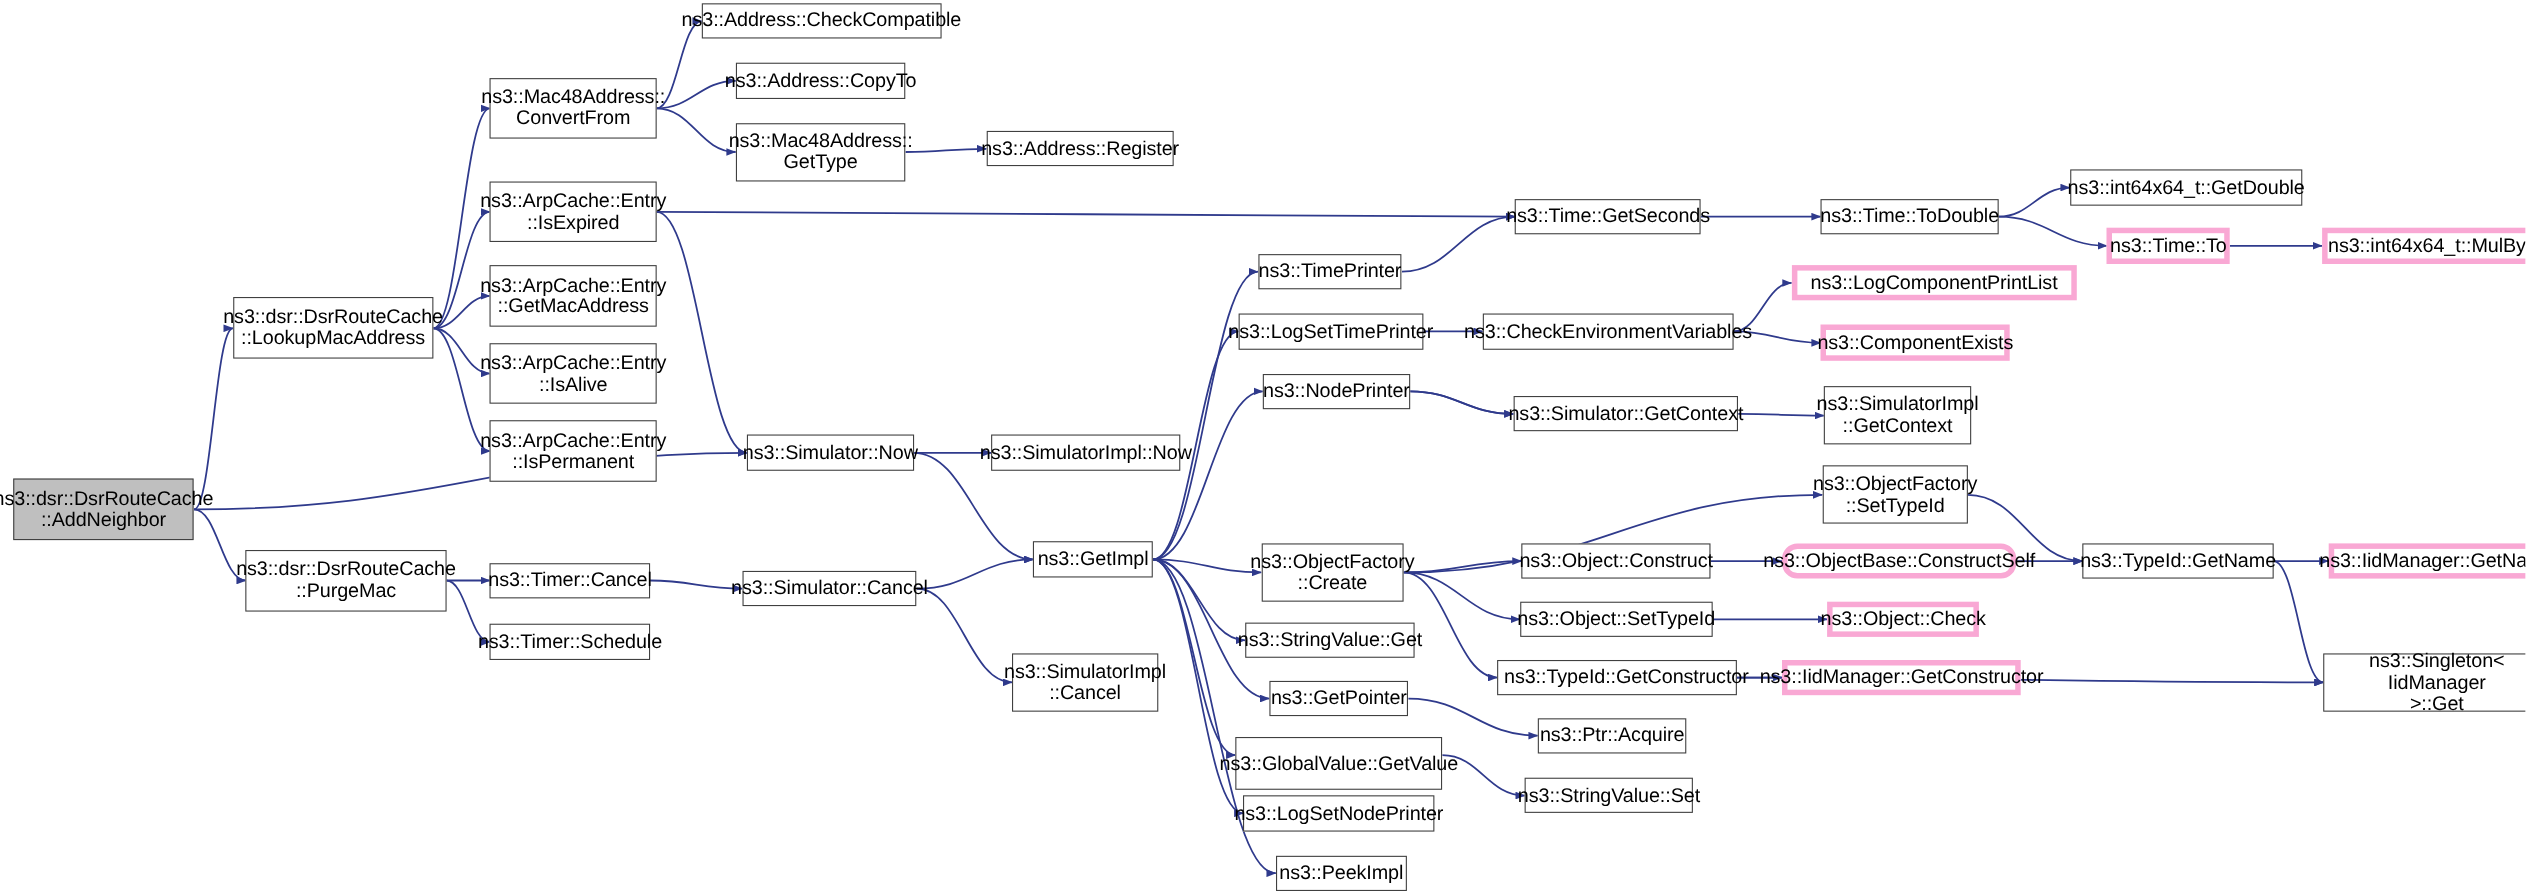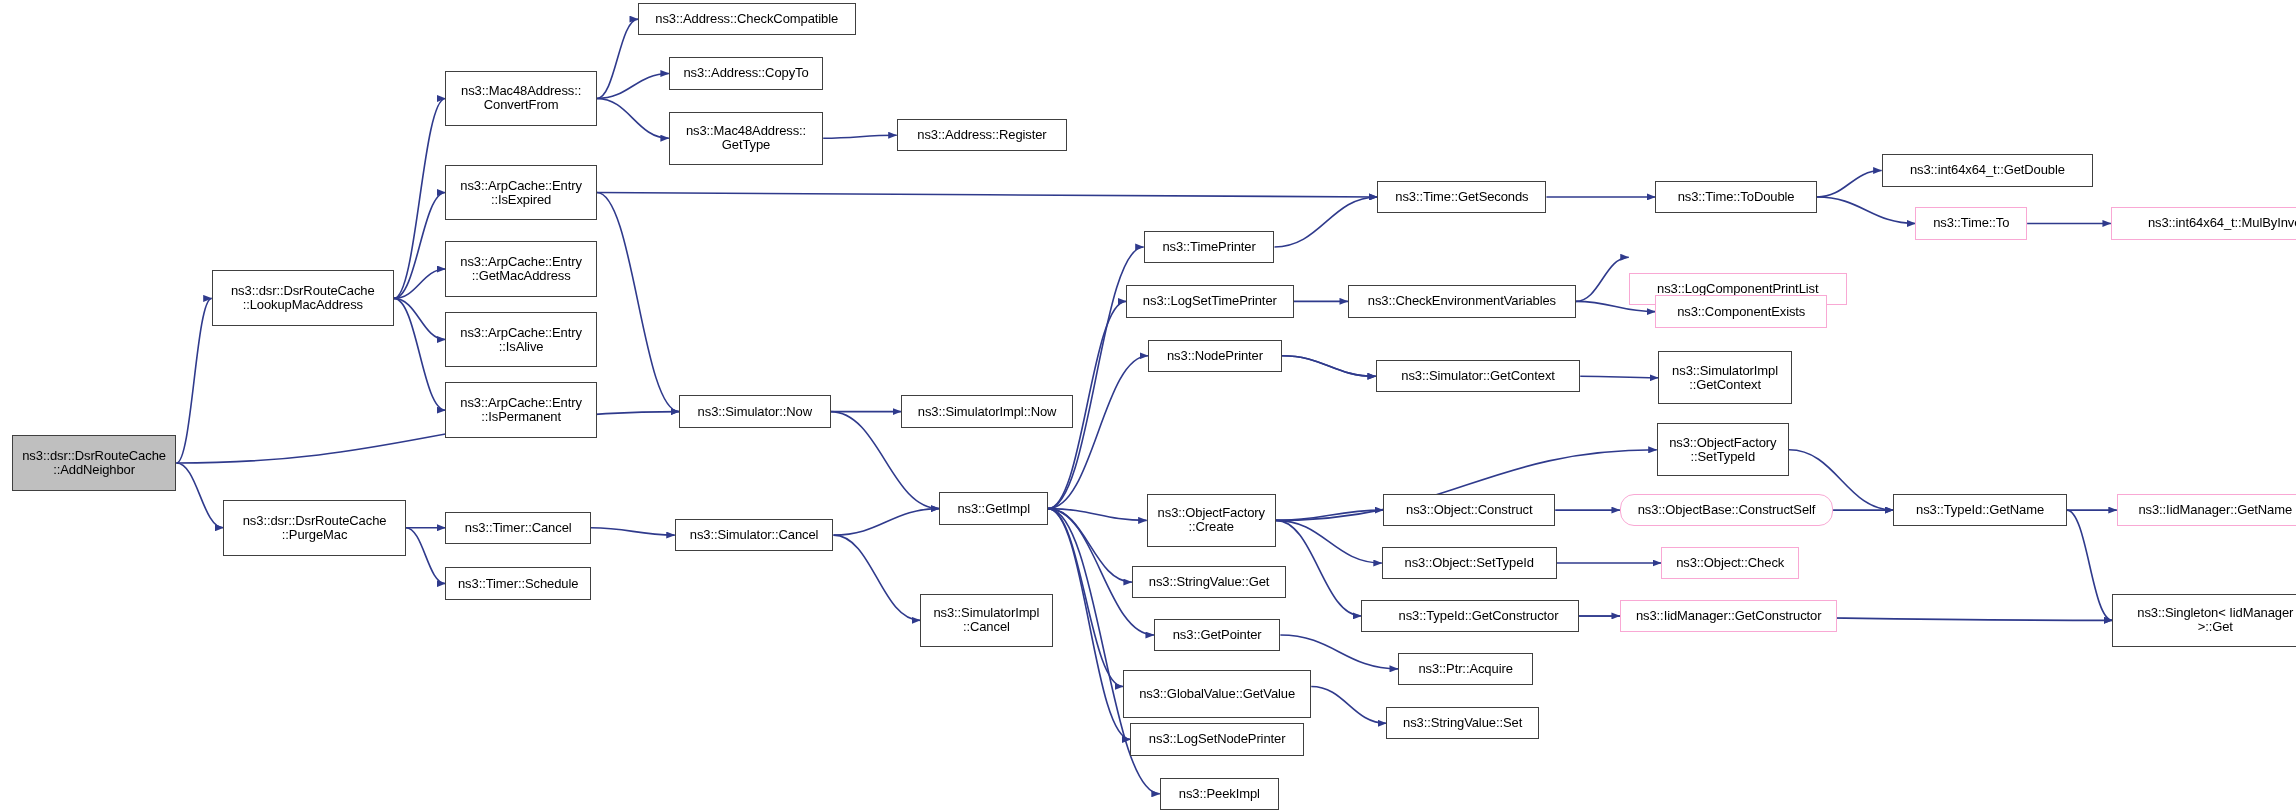--- a/index.html
+++ b/index.html
@@ -8,28 +8,28 @@
   svg#edges{position:absolute;left:0;top:0;width:2296px;height:811px;}
   .node{
     position:absolute;
     box-sizing:border-box;
     border:1px solid #404040;
     background:#ffffff;
     display:flex;
     align-items:center;
     justify-content:center;
     text-align:center;
-    font-size:13px;
+    font-size:18px;
     line-height:1.08;
     color:#000000;
     letter-spacing:-0.1px;
     white-space:pre-line;
     padding:0 3px;
   }
-  .node.red{border:1px solid #f9a8d4;}
+  .node.red{border:5px solid #f9a8d4;}
   .node.highlight{background:#bfbfbf;border:1px solid #404040;}
 </style>
 </head>
 <body>
 
 <div id="canvas">
   <svg id="edges" viewBox="0 0 2296 811" xmlns="http://www.w3.org/2000/svg">
     <defs>
       <marker id="arrow" markerWidth="9" markerHeight="7" refX="8.5" refY="3.5" orient="auto" markerUnits="userSpaceOnUse">
         <path d="M0,0 L9,3.5 L0,7 z" fill="#2f3a8c"></path>
@@ -135,21 +135,21 @@
       <div class="node" style="left: 1159.83px; top: 777.63px; width: 119.07px; height: 32.34px;">ns3::PeekImpl</div>
       <div class="node" style="left: 1377.39px; top: 180.81px; width: 169.05px; height: 32.34px;">ns3::Time::GetSeconds</div>
       <div class="node" style="left: 1347.99px; top: 285.18px; width: 227.85px; height: 32.34px;">ns3::CheckEnvironmentVariables</div>
       <div class="node" style="left: 1375.92px; top: 360.15px; width: 204.33px; height: 32.34px;">ns3::Simulator::GetContext</div>
       <div class="node" style="left: 1383.27px; top: 493.92px; width: 171.99px; height: 32.34px;">ns3::Object::Construct</div>
       <div class="node" style="left: 1381.8px; top: 546.84px; width: 174.93px; height: 32.34px;">ns3::Object::SetTypeId</div>
       <div class="node" style="left: 1361.22px; top: 599.76px; width: 217.56px; height: 32.34px; padding-left: 20px;">ns3::TypeId::GetConstructor</div>
       <div class="node" style="left: 1397.97px; top: 652.68px; width: 135.24px; height: 32.34px;">ns3::Ptr::Acquire</div>
       <div class="node" style="left: 1386.21px; top: 707.07px; width: 152.88px; height: 32.34px;">ns3::StringValue::Set</div>
       <div class="node" style="left: 1655.22px; top: 180.81px; width: 161.7px; height: 32.34px;">ns3::Time::ToDouble</div>
-      <div class="node red" style="left: 1628.76px; top: 241.08px; width: 218px; height: 32.34px; margin-top: 32px;">ns3::LogComponentPrintList</div>
+      <div class="node red" style="left: 1628.76px; top: 241.08px; width: 259px; height: 32.34px;">ns3::LogComponentPrintList</div>
       <div class="node red" style="left: 1655.22px; top: 295.47px; width: 171.99px; height: 32.34px;">ns3::ComponentExists</div>
       <div class="node" style="left: 1658.16px; top: 351.33px; width: 133.77px; height: 52.92px;">ns3::SimulatorImpl
 ::GetContext</div>
       <div class="node" style="left: 1656.69px; top: 423.36px; width: 132.3px; height: 52.92px;">ns3::ObjectFactory
 ::SetTypeId</div>
       <div class="node red" style="left: 1619.94px; top: 493.92px; width: 213.15px; height: 32.34px; border-radius: 14px;">ns3::ObjectBase::ConstructSelf</div>
       <div class="node red" style="left: 1661.1px; top: 546.84px; width: 138.18px; height: 32.34px;">ns3::Object::Check</div>
       <div class="node red" style="left: 1619.94px; top: 599.76px; width: 217.56px; height: 32.34px;">ns3::IidManager::GetConstructor</div>
       <div class="node" style="left: 1881.6px; top: 154.35px; width: 211.68px; height: 32.34px;">ns3::int64x64_t::GetDouble</div>
       <div class="node red" style="left: 1915.41px; top: 207.27px; width: 111.72px; height: 32.34px;">ns3::Time::To</div>

